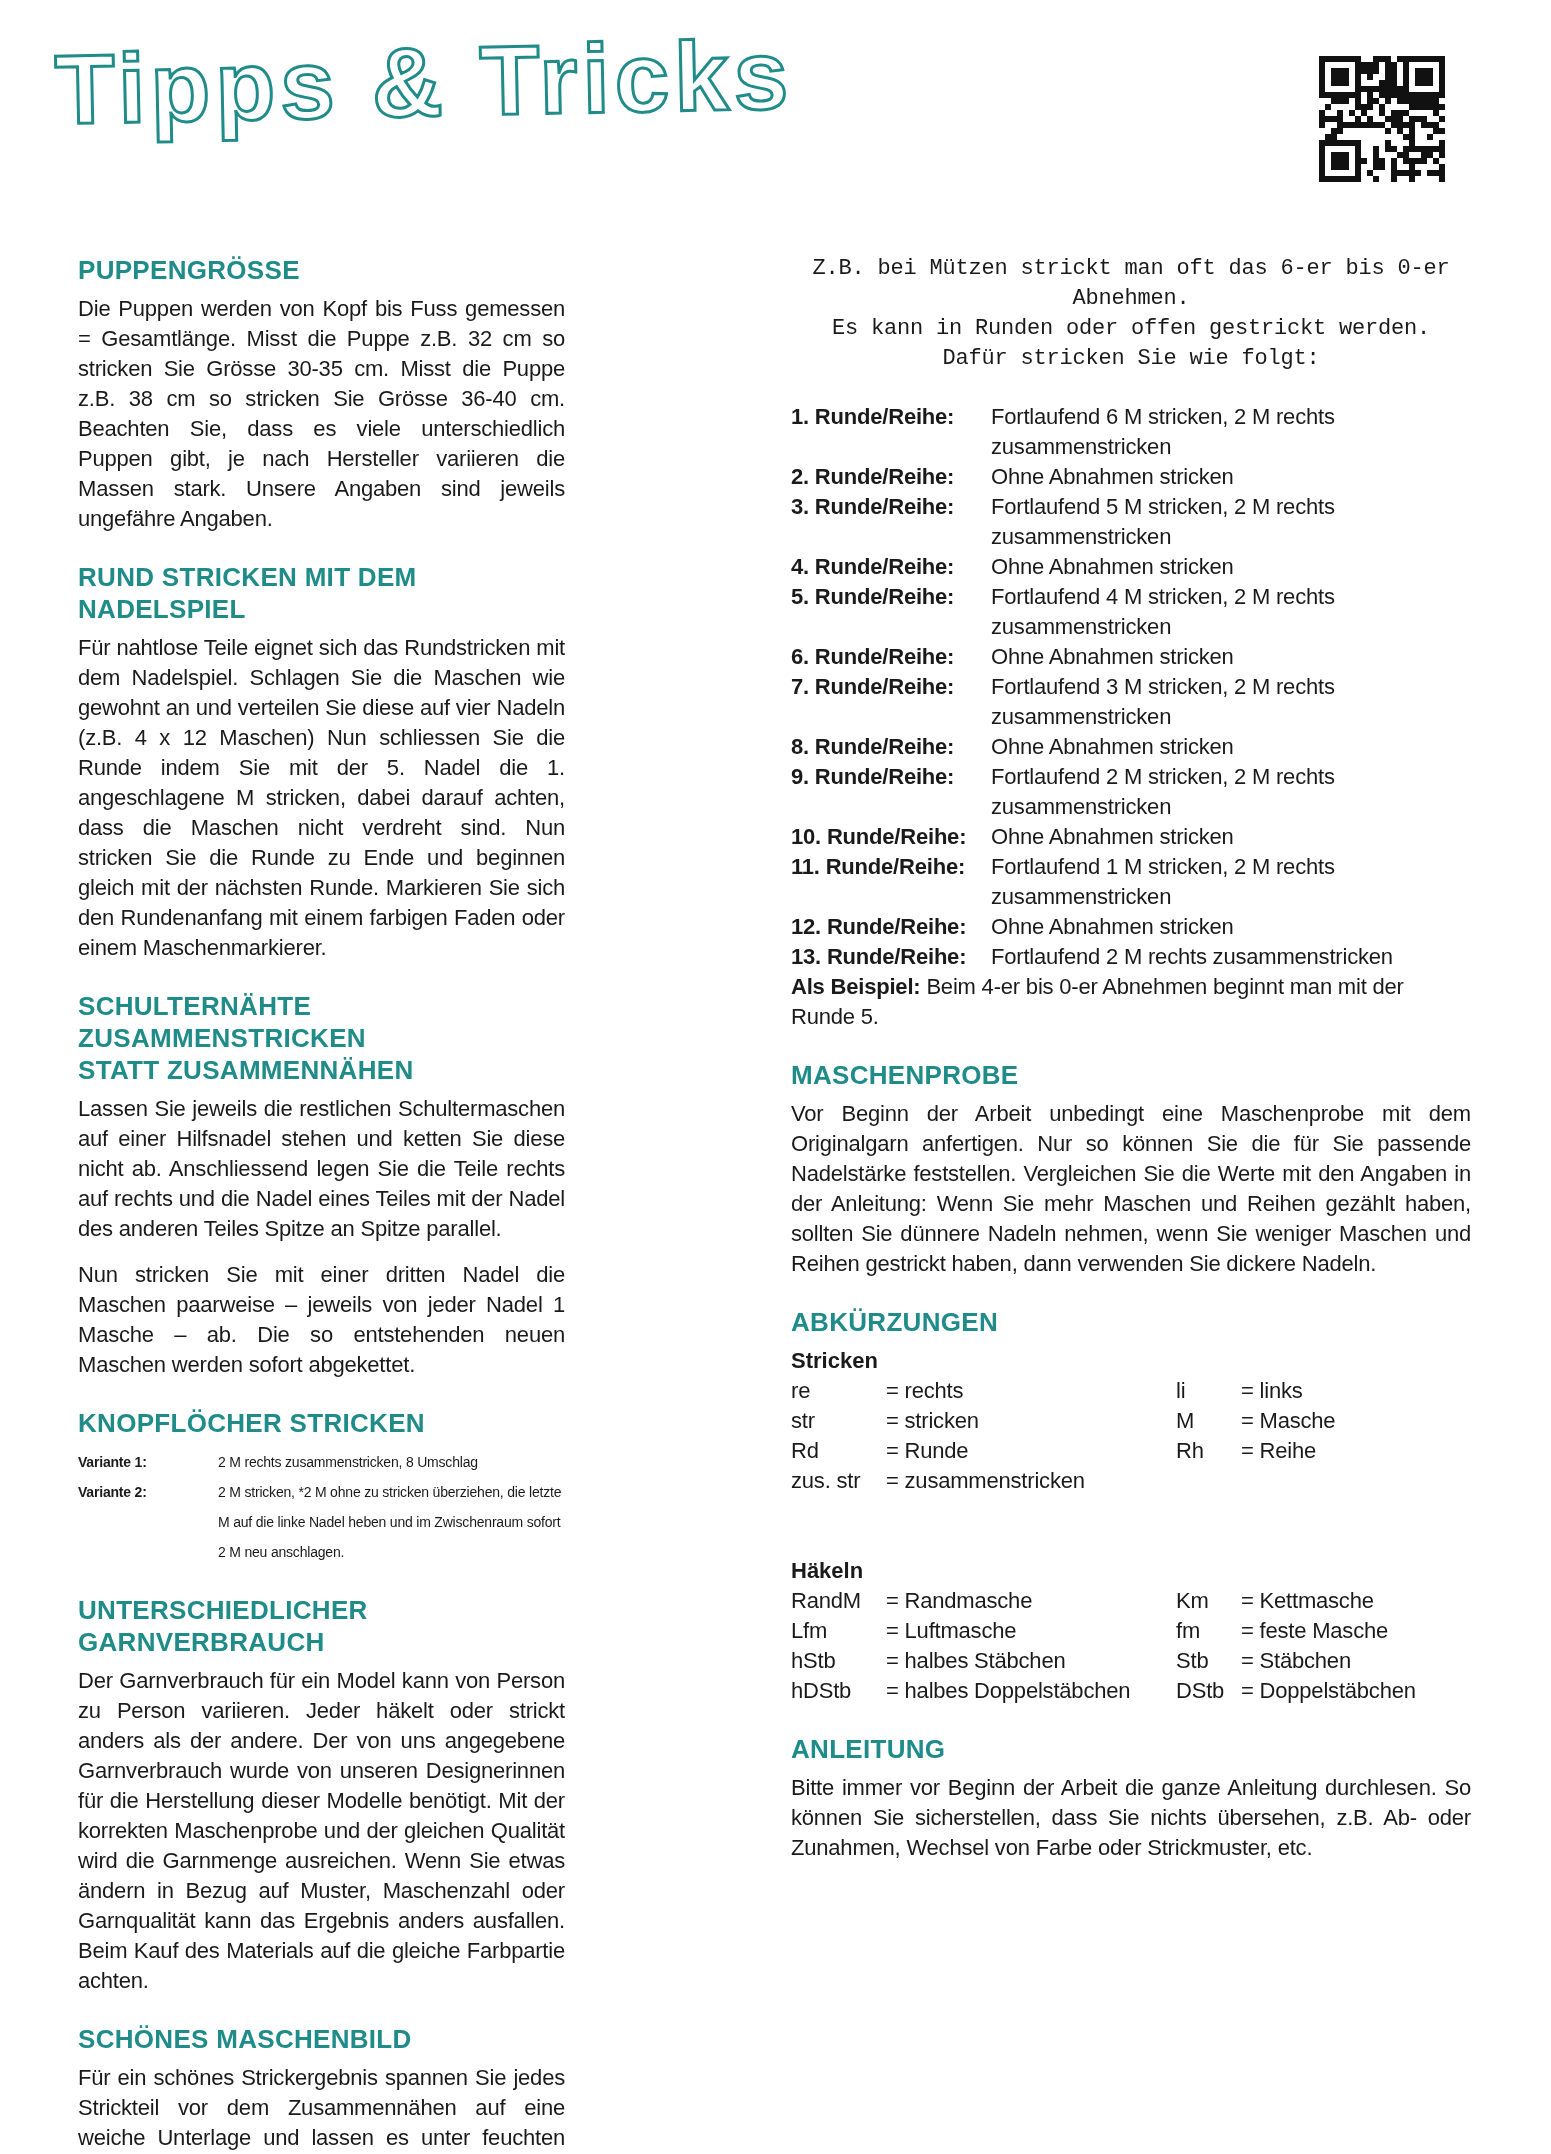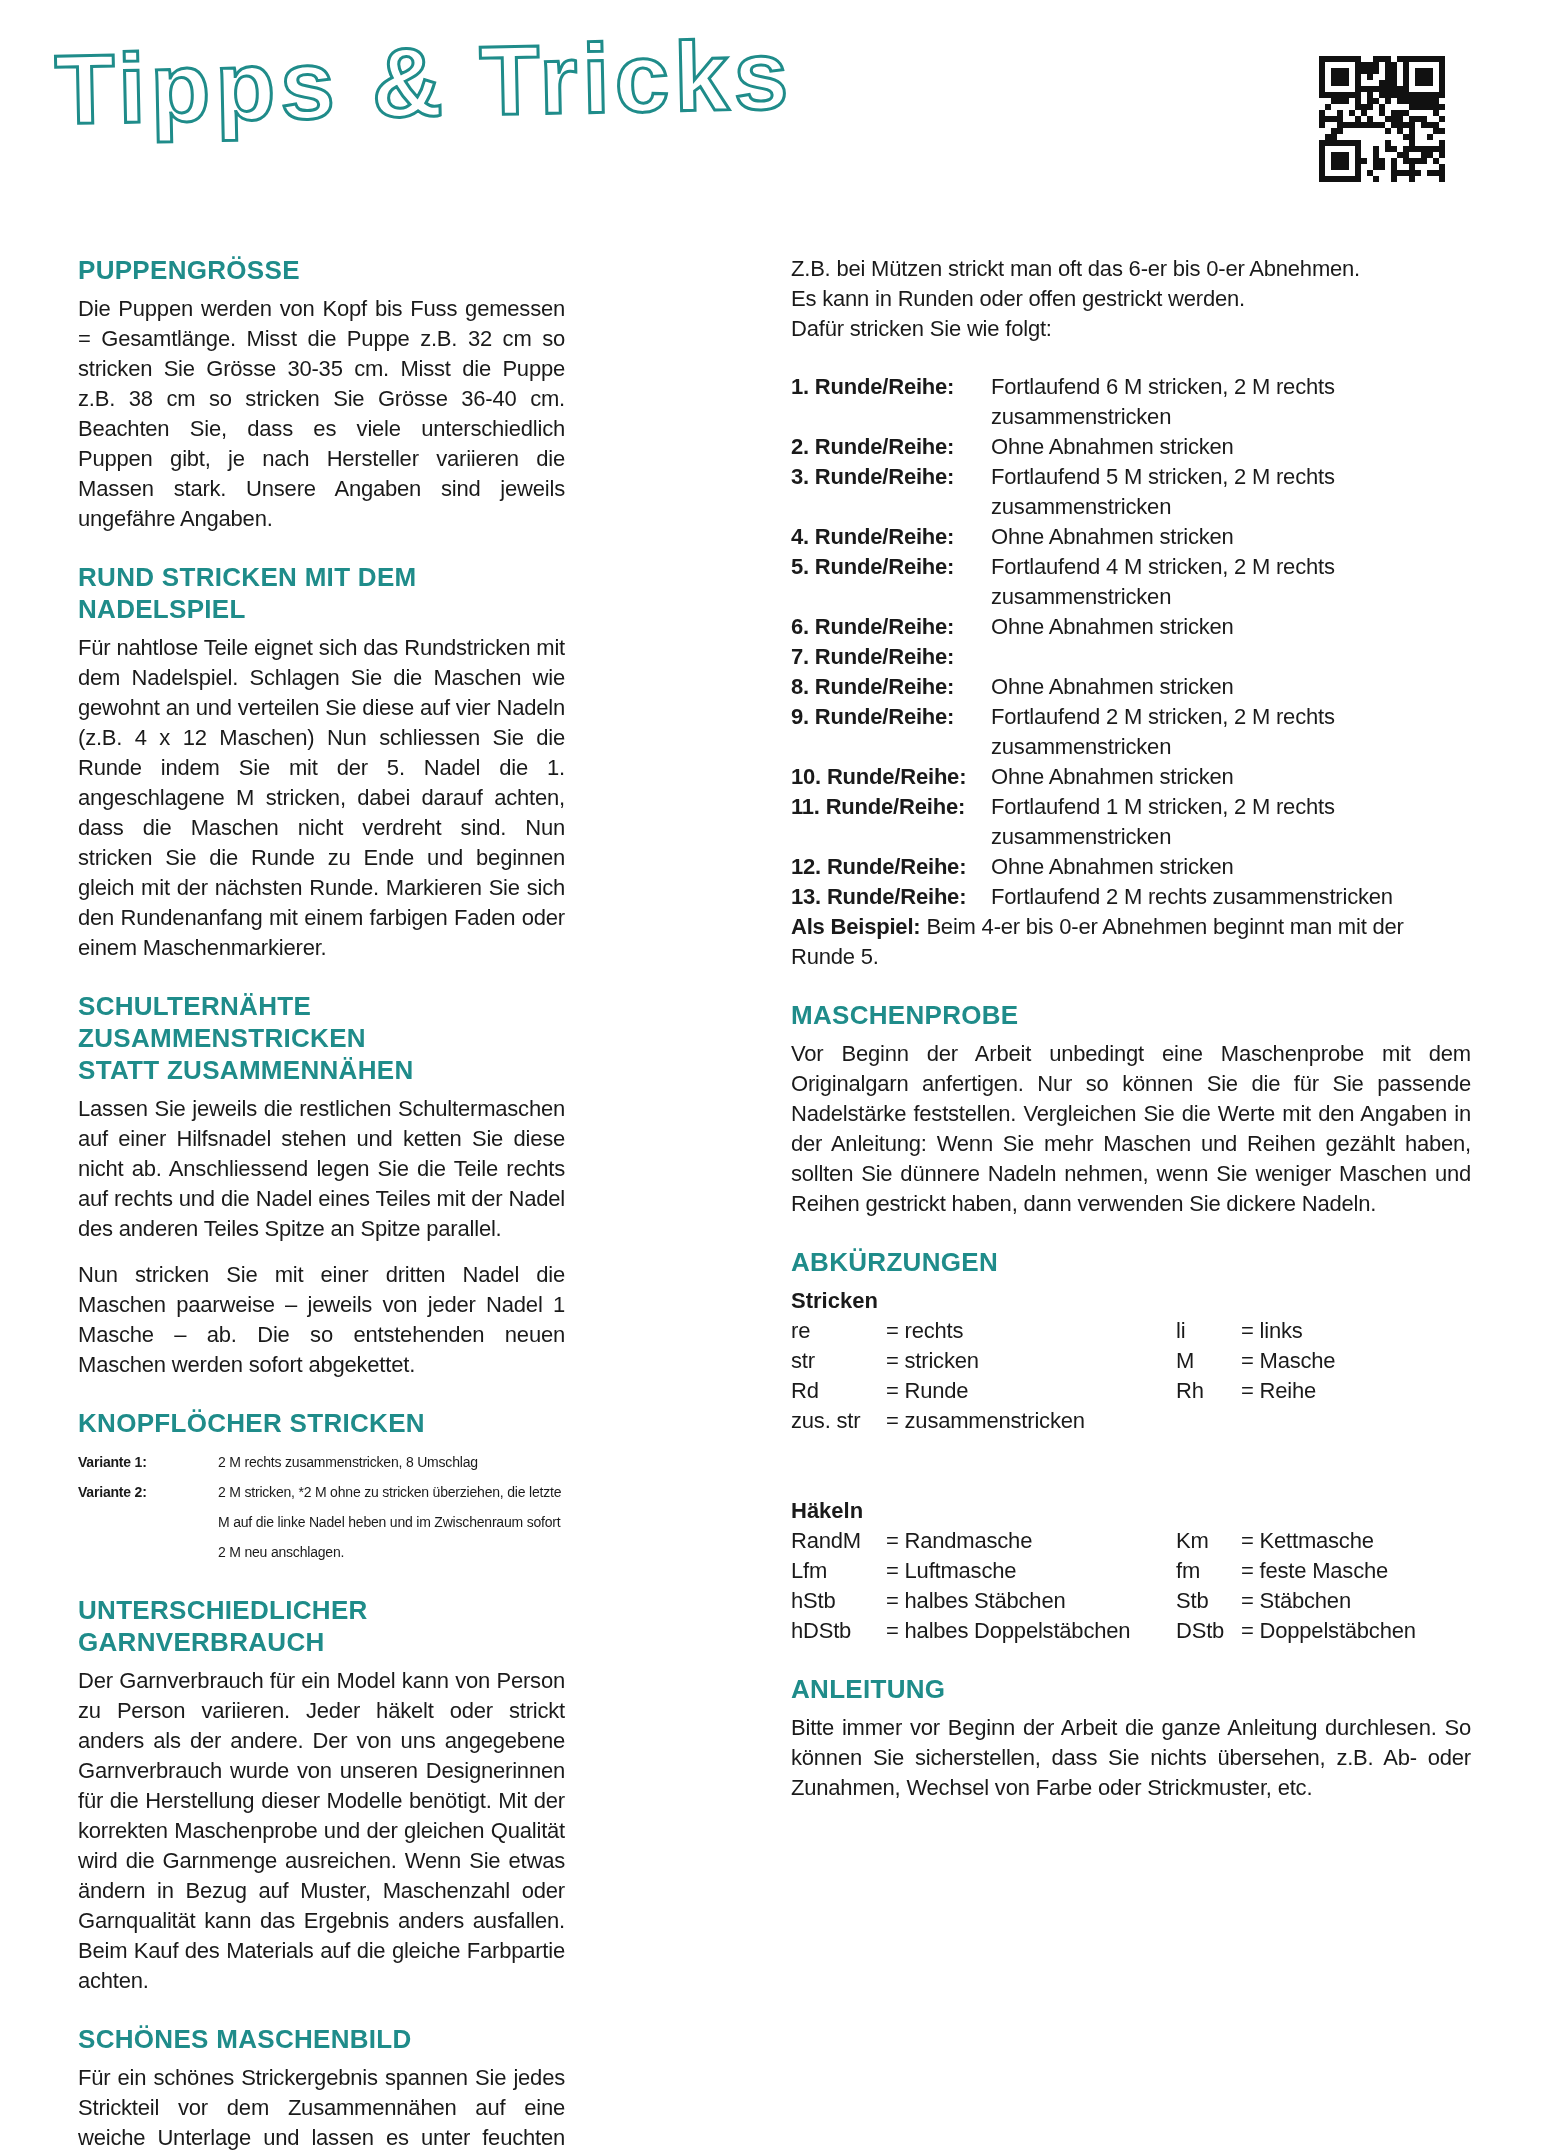--- a/index.html
+++ b/index.html
@@ -44,21 +44,21 @@
     letter-spacing:.3px;
     line-height:32px;
     margin-bottom:8px;
     white-space:pre-line;
   }
   .para{
     font-size:22px;line-height:30px;letter-spacing:-.2px;
     text-align:justify;
   }
   .para + .para{margin-top:16px;}
-  .preline{white-space:pre-line;text-align:left;}
+  .preline{white-space:pre-line;text-align:center;font-family:Liberation Mono, monospace;}
   .b{font-weight:bold;}
   
   .vrow{display:grid;grid-template-columns:140px 1fr;font-size:14px;line-height:30px;letter-spacing:-.2px;}
   .vlabel{font-weight:bold;}
   
   .rlist{margin-top:28px;}
   .rrow{display:grid;grid-template-columns:200px 1fr;font-size:22px;line-height:30px;letter-spacing:-.2px;}
   .rlabel{font-weight:bold;}
   .note{font-size:22px;line-height:30px;letter-spacing:-.2px;}
   
@@ -400,20 +400,21 @@
           <div class="rrow">
               <span class="rlabel">5. Runde/Reihe:</span>
               <span>Fortlaufend 4 M stricken, 2 M rechts zusammenstricken</span>
             </div>
           <div class="rrow">
               <span class="rlabel">6. Runde/Reihe:</span>
               <span>Ohne Abnahmen stricken</span>
             </div>
           <div class="rrow">
               <span class="rlabel">7. Runde/Reihe:</span>
+              <span>Fortlaufend 3 M stricken, 2 M rechts zusammenstricken</span>
             </div>
           <div class="rrow">
               <span class="rlabel">8. Runde/Reihe:</span>
               <span>Ohne Abnahmen stricken</span>
             </div>
           <div class="rrow">
               <span class="rlabel">9. Runde/Reihe:</span>
               <span>Fortlaufend 2 M stricken, 2 M rechts zusammenstricken</span>
             </div>
           <div class="rrow">

